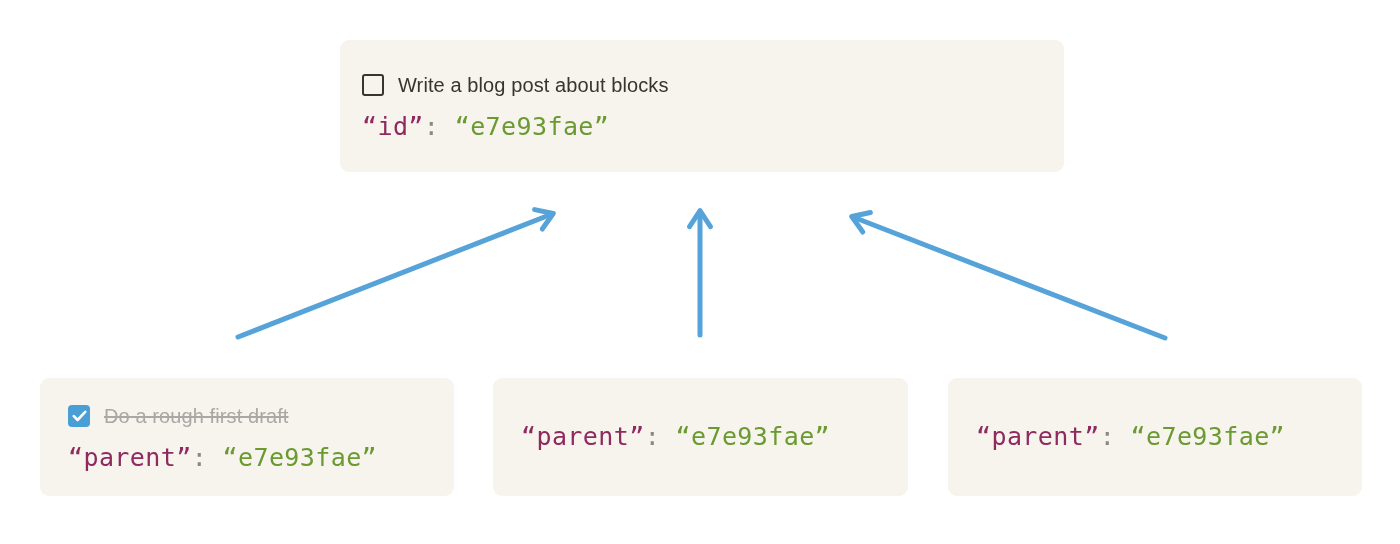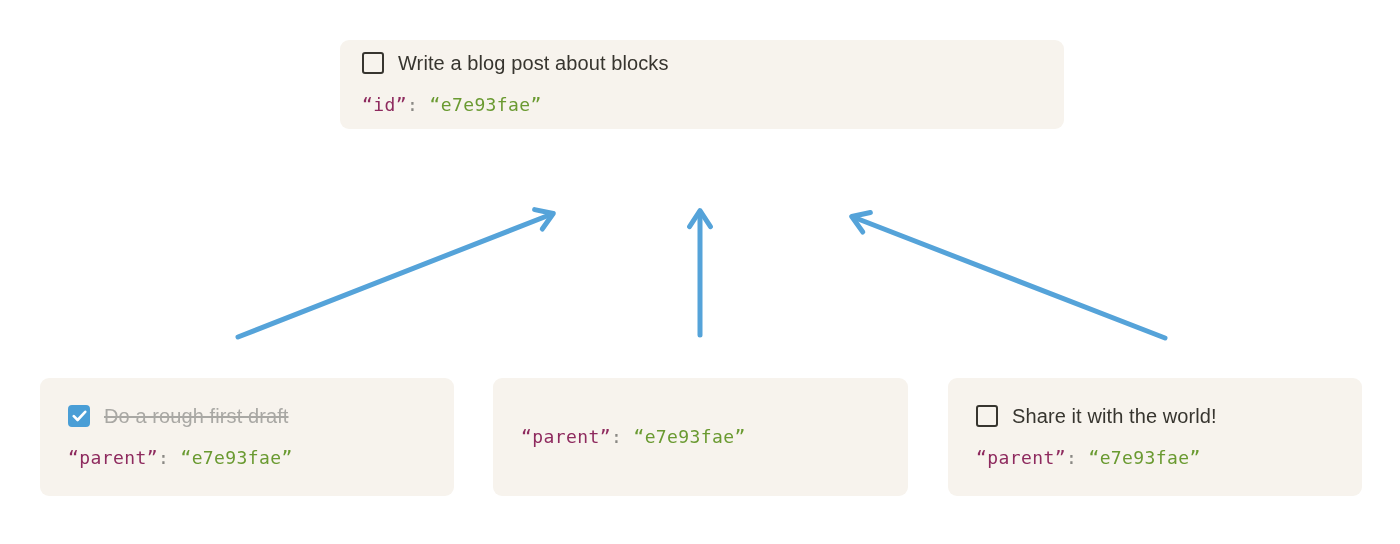--- a/index.html
+++ b/index.html
@@ -35,21 +35,21 @@
     position: absolute;
     background: var(--card-bg);
     border-radius: 9px;
     display: flex;
     flex-direction: column;
     justify-content: center;
     gap: 13px;
   }
   .card.parent {
     left: 340px; top: 40px;
-    width: 724px; height: 89px;
+    width: 724px; height: 132px;
     padding: 0 22px;
   }
   .card.child {
     top: 378px;
     width: 414px; height: 118px;
     padding: 16px 28px;
   }
   .card.child-0 { left: 40px; }
   .card.child-1 { left: 493px; width: 415px; }
   .card.child-2 { left: 948px; }
@@ -85,21 +85,21 @@
     letter-spacing: 0.1px;
   }
   .checkbox[data-checked="true"] + .todo-title {
     color: var(--text-done);
     text-decoration: line-through;
     text-decoration-thickness: 2px;
   }
 
   .code-row {
     font-family: "DejaVu Sans Mono", "Liberation Mono", monospace;
-    font-size: 18px;
+    font-size: 25px;
     line-height: 30px;
     white-space: pre;
     letter-spacing: 0.4px;
   }
   .code-key   { color: var(--code-key); }
   .code-punct { color: var(--code-punct); }
   .code-value { color: var(--code-value); }
 </style>
 </head>
 <body>
@@ -137,22 +137,16 @@
       <span class="todo-title">Do a rough first draft</span>
     </div>
     <div class="code-row"><span class="code-key">“parent”</span><span class="code-punct">: </span><span class="code-value">“e7e93fae”</span></div>
   </div>
 
   <div class="card child child-1">
     <div class="code-row"><span class="code-key">“parent”</span><span class="code-punct">: </span><span class="code-value">“e7e93fae”</span></div>
   </div>
 
   <div class="card child child-2">
-    <div class="todo-row">
-      <span class="checkbox" data-checked="false">
-        
-      </span>
-      <span class="todo-title">Share it with the world!</span>
-    </div>
     <div class="code-row"><span class="code-key">“parent”</span><span class="code-punct">: </span><span class="code-value">“e7e93fae”</span></div>
   </div>
 
 </div>
 
 </body></html>

